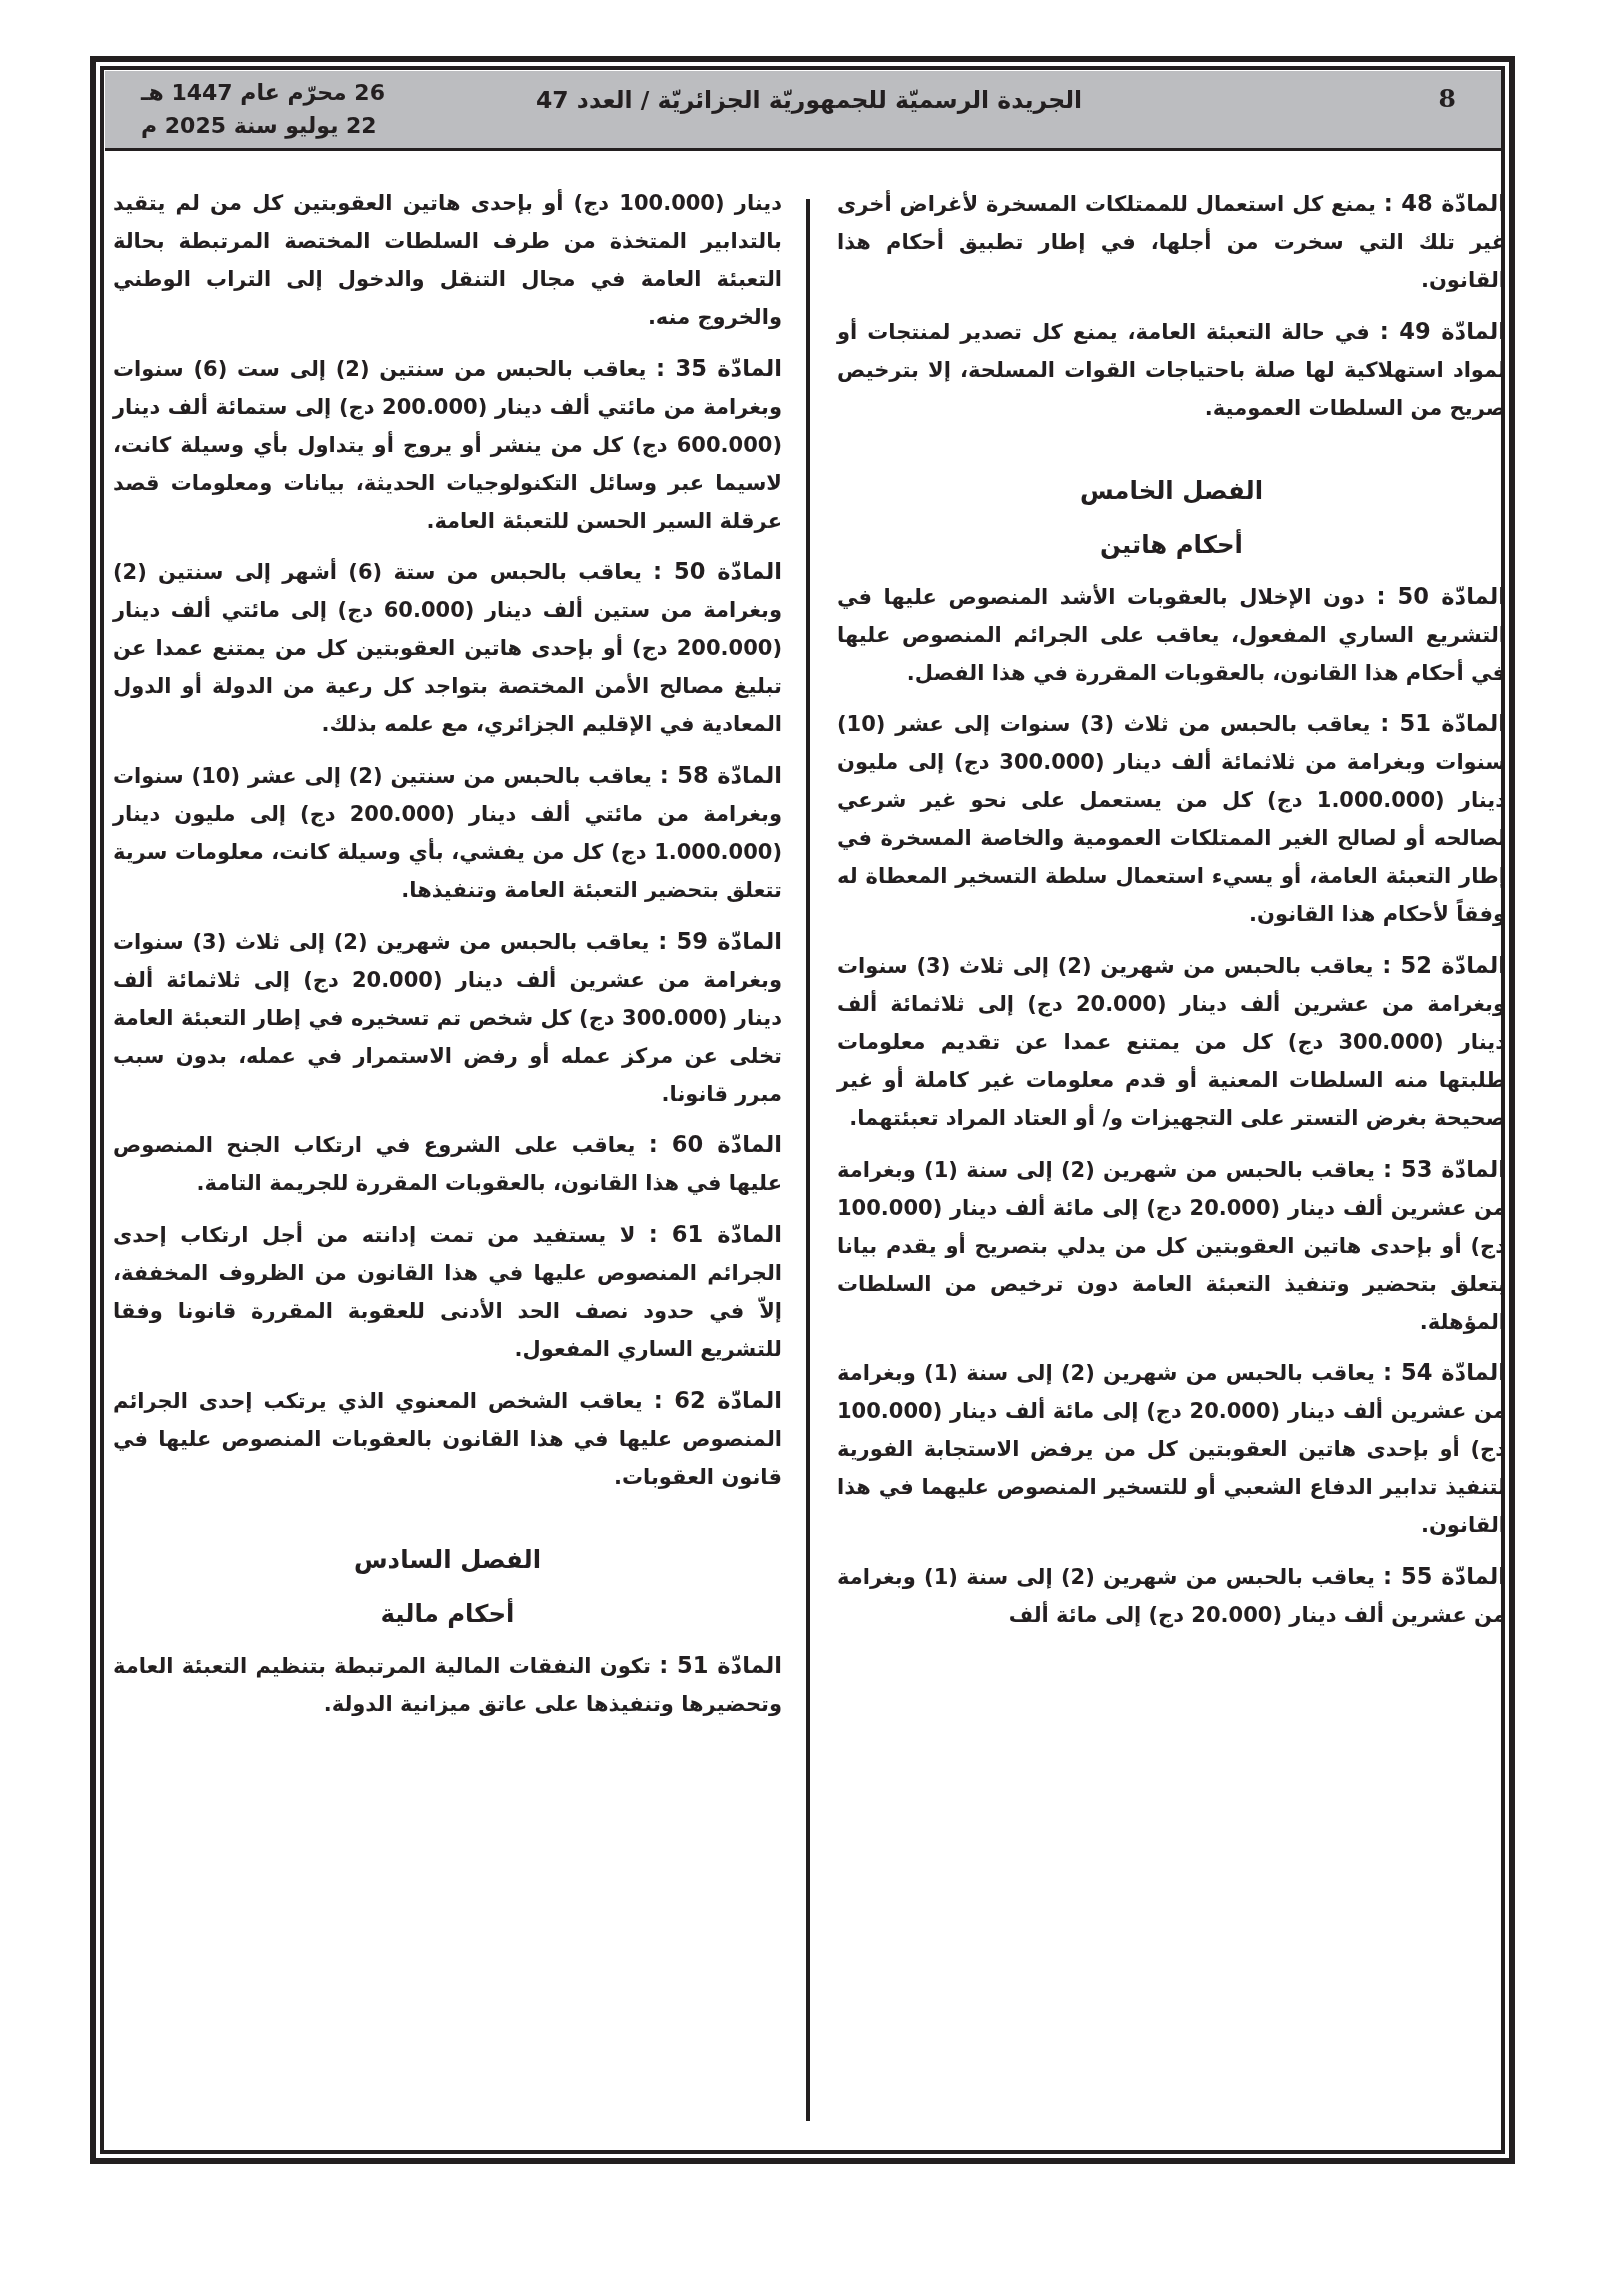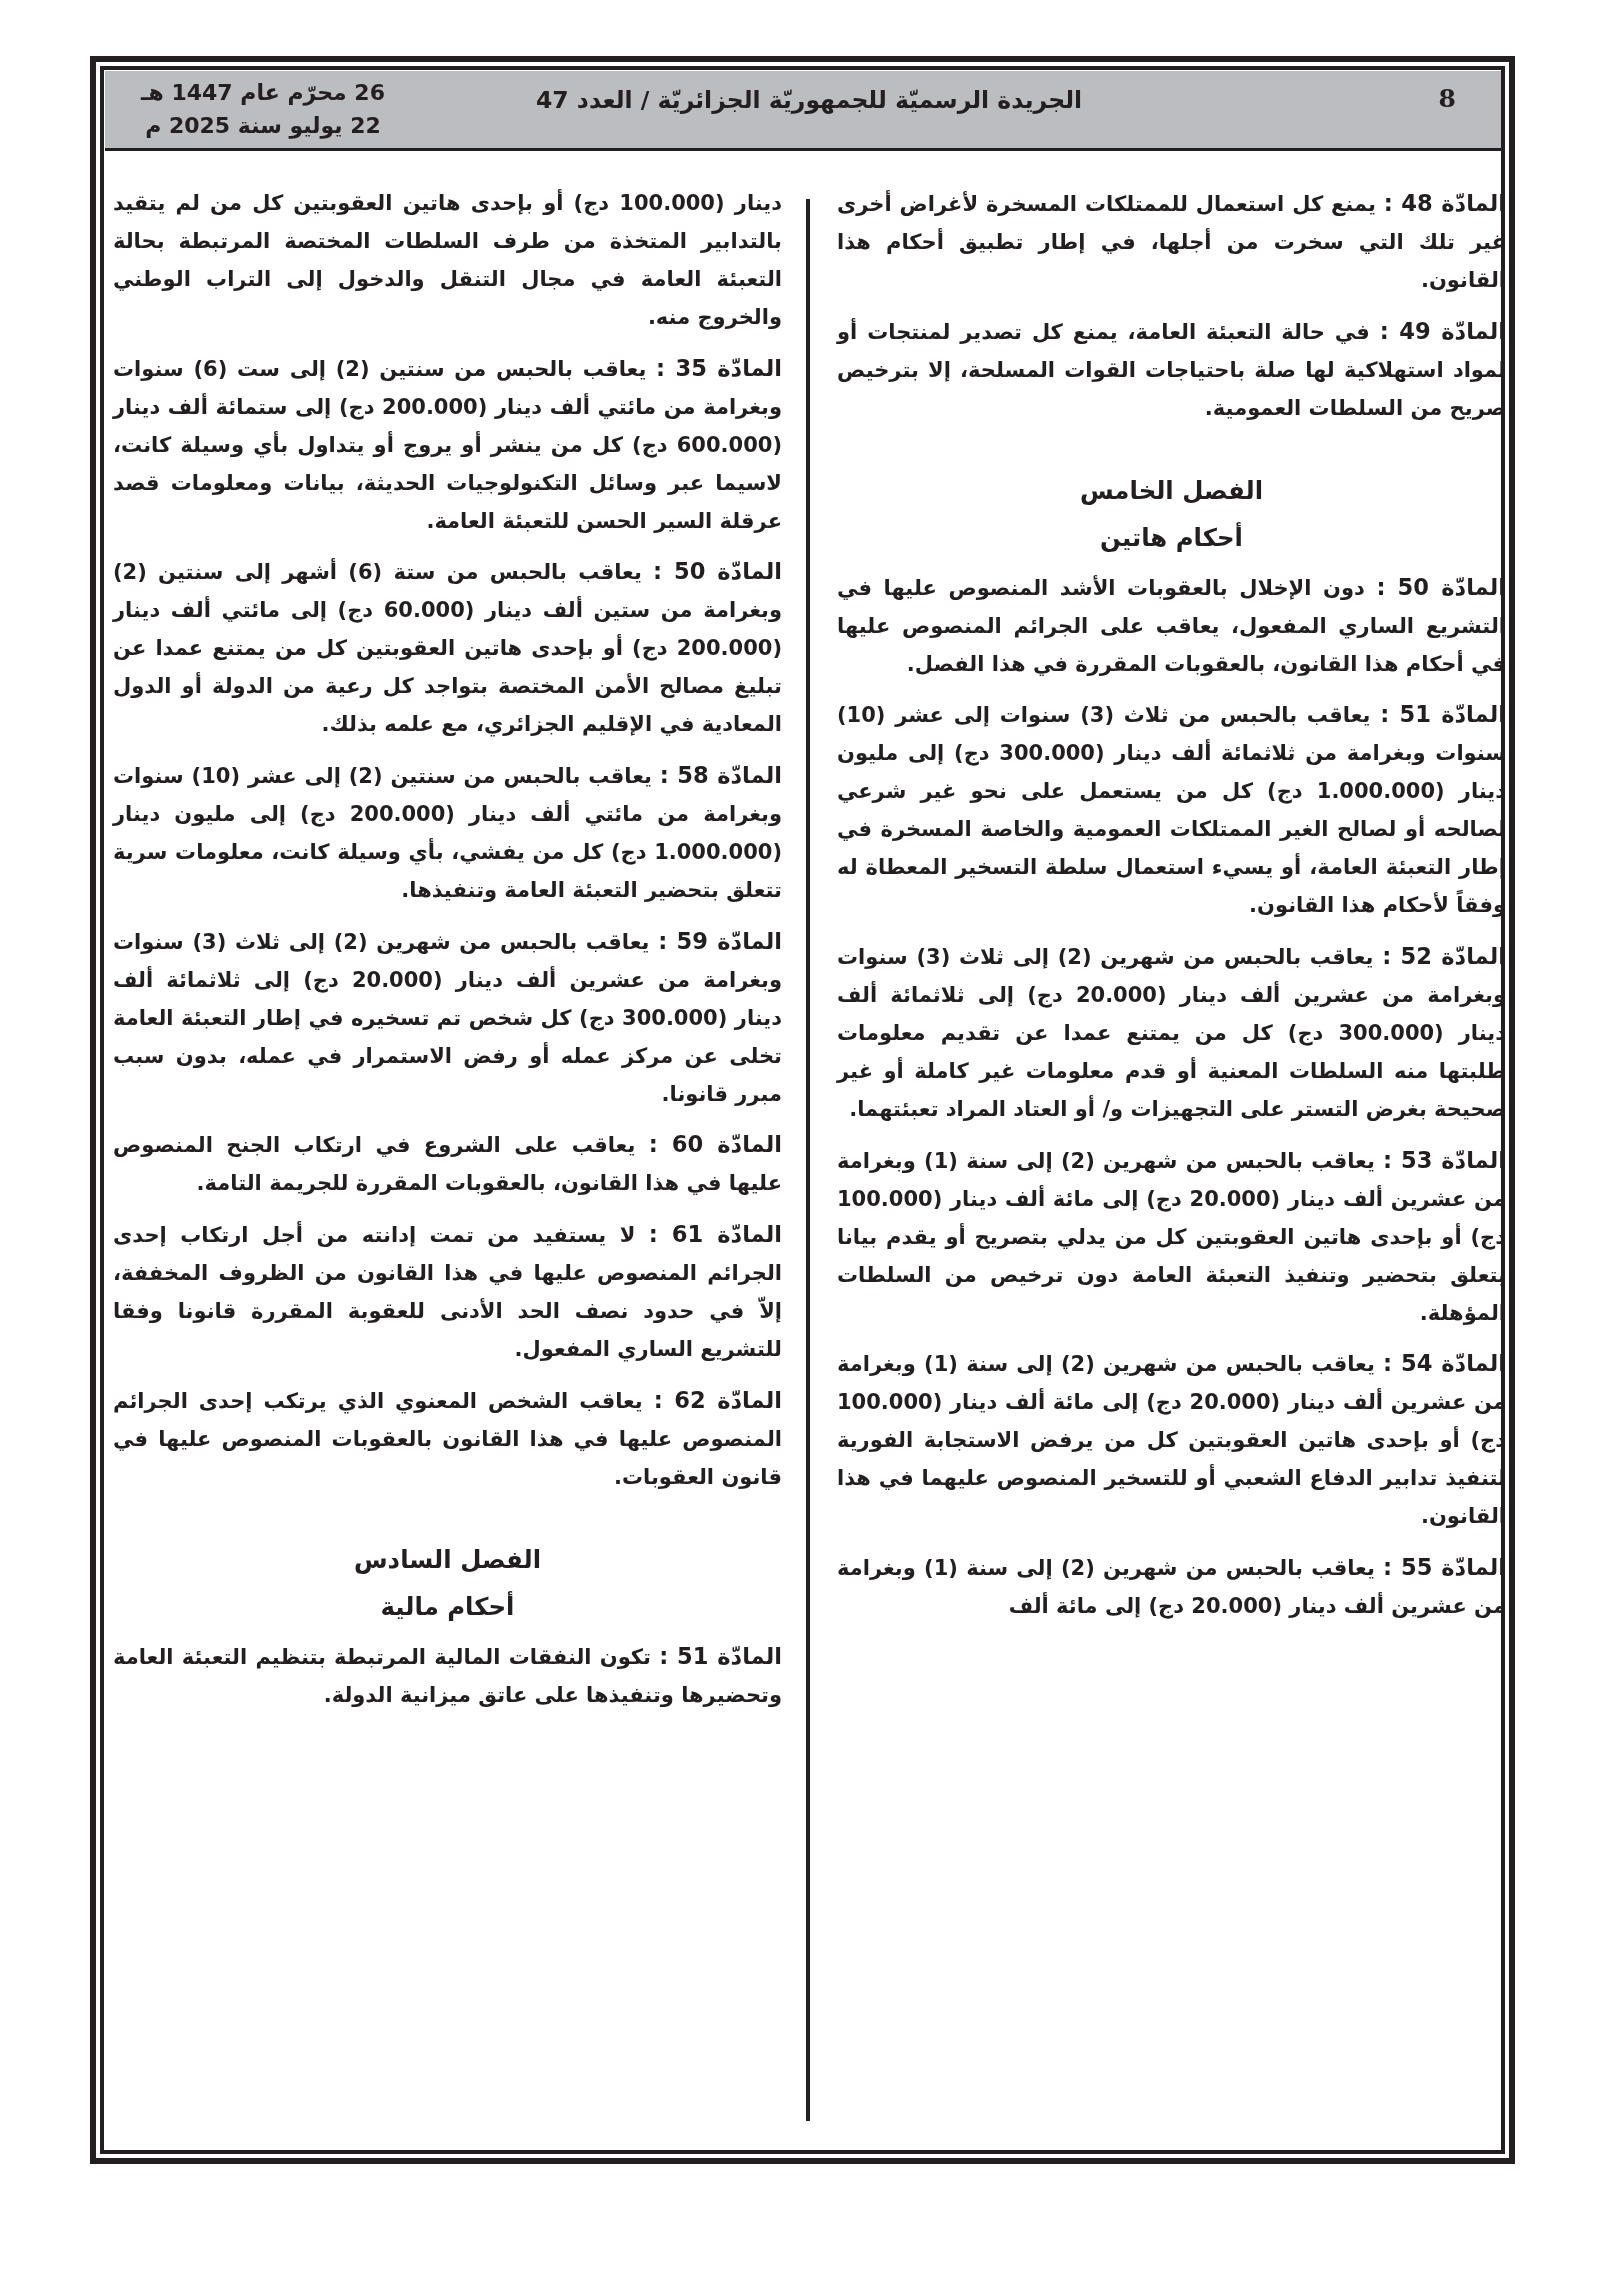--- a/index.html
+++ b/index.html
@@ -58,21 +58,21 @@
       top: 14.5px;
       text-align: center;
       font-weight: bold;
       font-size: 23.5px;
       margin-left: 12px;
     }
     .header-date {
       position: absolute;
       left: 36px;
       top: 5.4px;
-      text-align: center;
+      text-align: left;
       font-weight: bold;
       font-size: 22px;
       line-height: 33px;
     }
     .col-divider {
       position: absolute;
       left: 806px;
       top: 199px;
       width: 3.6px;
       height: 1922px;
@@ -98,21 +98,21 @@
     .article-label {
       font-weight: 900;
       font-size: 22.6px;
     }
     .chapter-heading {
       text-align: center;
       text-align-last: center;
       font-weight: 900;
       font-size: 24.4px;
       line-height: 43px;
-      margin: 4px;
+      margin: 11px;
     }
     .chapter-block {
       margin: 42px 0 9px 0;
     }
     .cont-para {
       margin: 0 0 12.7px 0;
     }
   </style>
 </head>
 <body>

